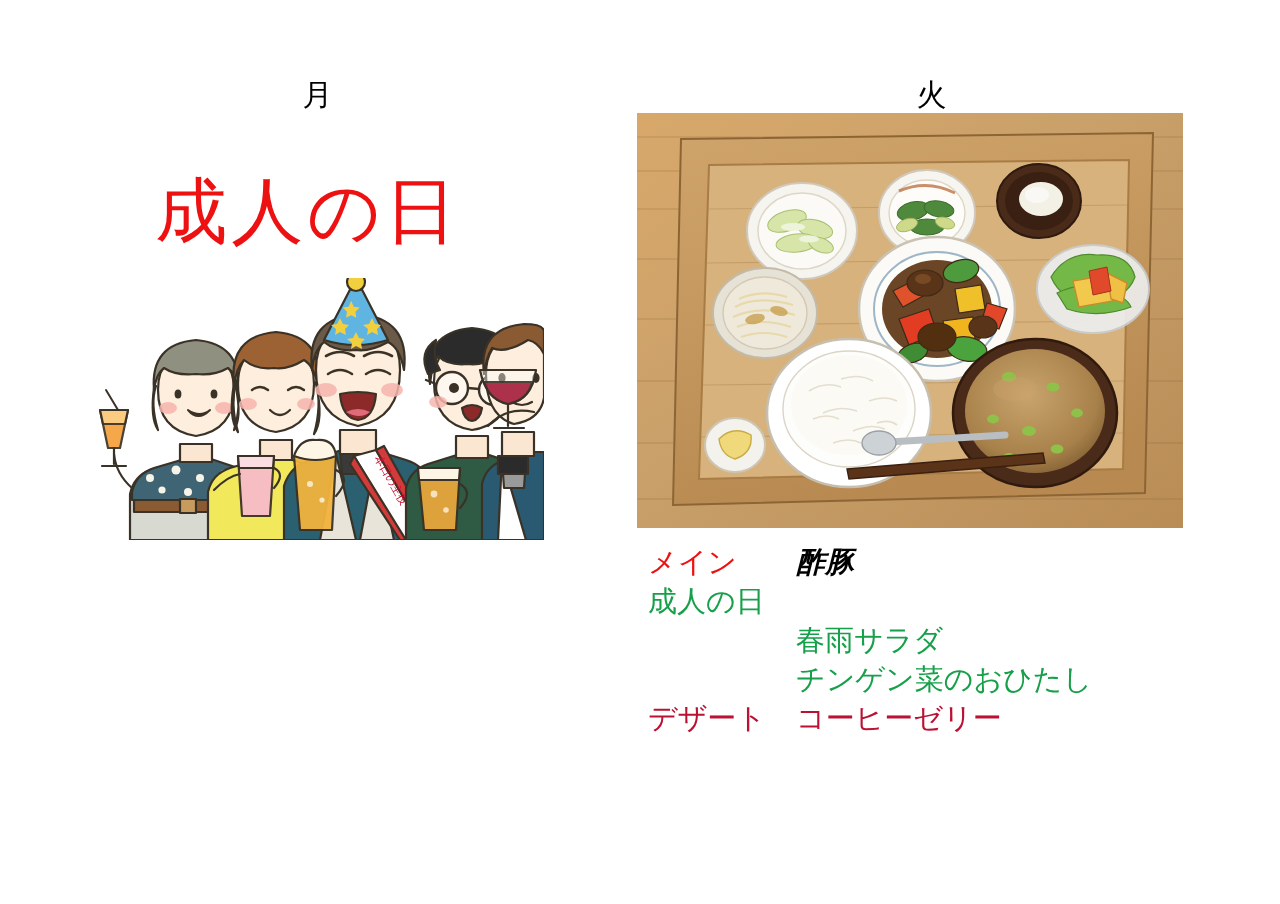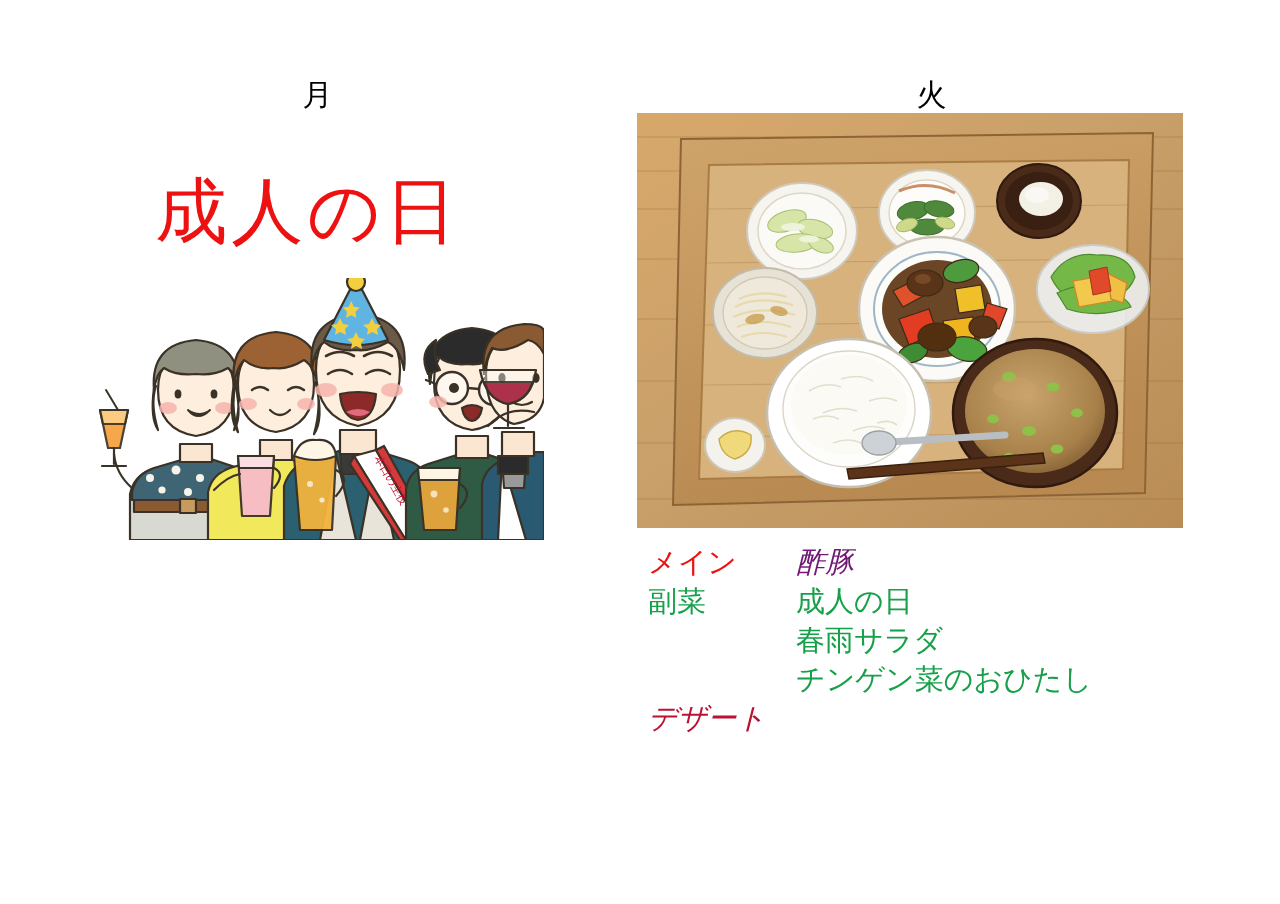--- a/index.html
+++ b/index.html
@@ -91,23 +91,23 @@
     font-size: 29px;
     line-height: 34px;
     white-space: nowrap;
   }
   .menu-value {
     font-size: 29px;
     line-height: 34px;
     white-space: nowrap;
   }
   .c-main-label { color: #ee1111; }
-  .c-main-value { color: #701a75; font-weight: normal; font-style: italic; }
+  .c-main-value { color: #000000; font-weight: bold; font-style: italic; }
   .c-side       { color: #17a04a; }
-  .c-dessert    { color: #bb1133; font-style: italic; }
+  .c-dessert    { color: #bb1133; }
 </style>
 </head>
 <body>
 
 <div class="col col-left">
 
   <div class="day-header">月</div>
 
   <div class="holiday-title">成人の日</div>
 
@@ -471,33 +471,33 @@
   </div>
 
   <div class="menu">
 
     <div class="menu-row">
       <div class="menu-label c-main-label">メイン</div>
       <div class="menu-value c-main-value">酢豚</div>
     </div>
 
     <div class="menu-row">
-      <div class="menu-label c-side">副菜</div>
       <div class="menu-value c-side">成人の日</div>
     </div>
 
 
     <div class="menu-row">
       <div class="menu-label c-side"></div>
       <div class="menu-value c-side">春雨サラダ</div>
     </div>
 
     <div class="menu-row">
       <div class="menu-label c-side"></div>
       <div class="menu-value c-side">チンゲン菜のおひたし</div>
     </div>
 
     <div class="menu-row">
       <div class="menu-label c-dessert">デザート</div>
+      <div class="menu-value c-dessert">コーヒーゼリー</div>
     </div>
 
   </div>
 </div>
 
 </body></html>

